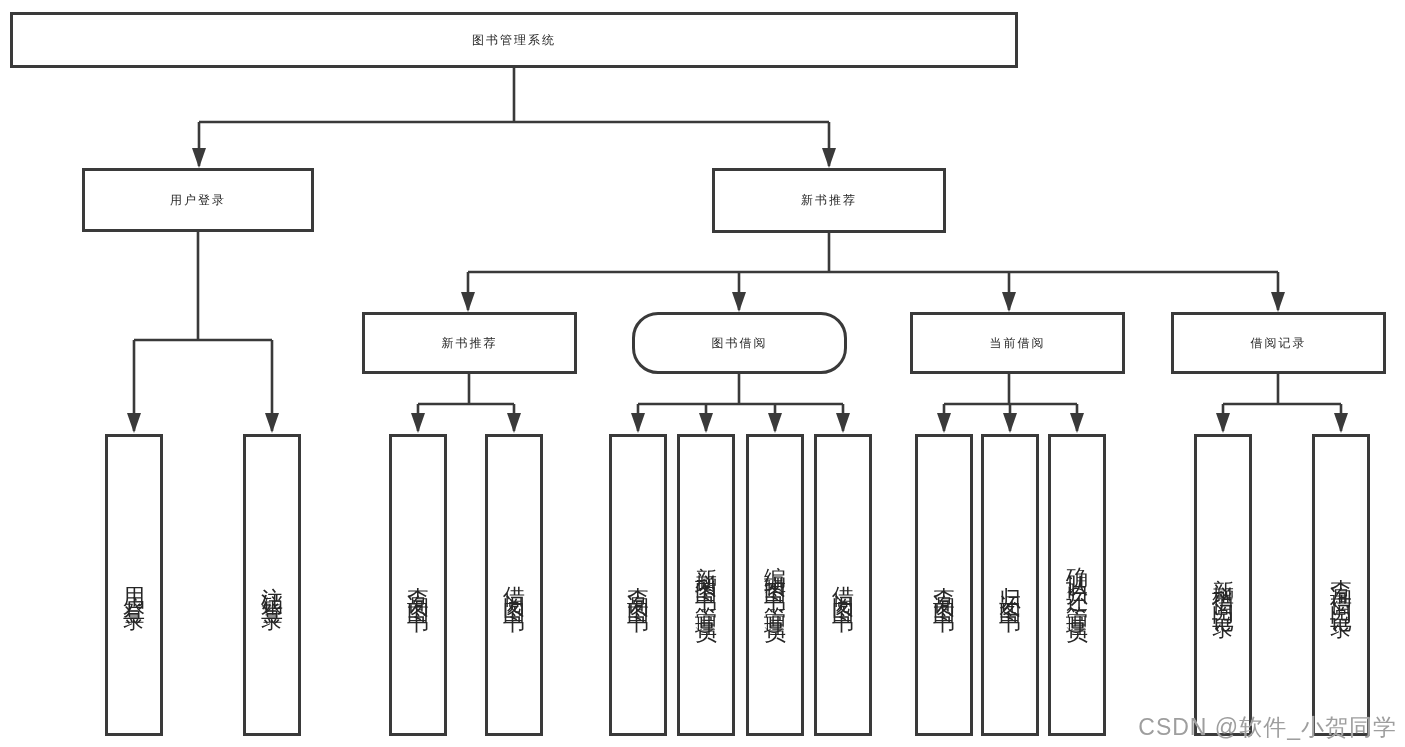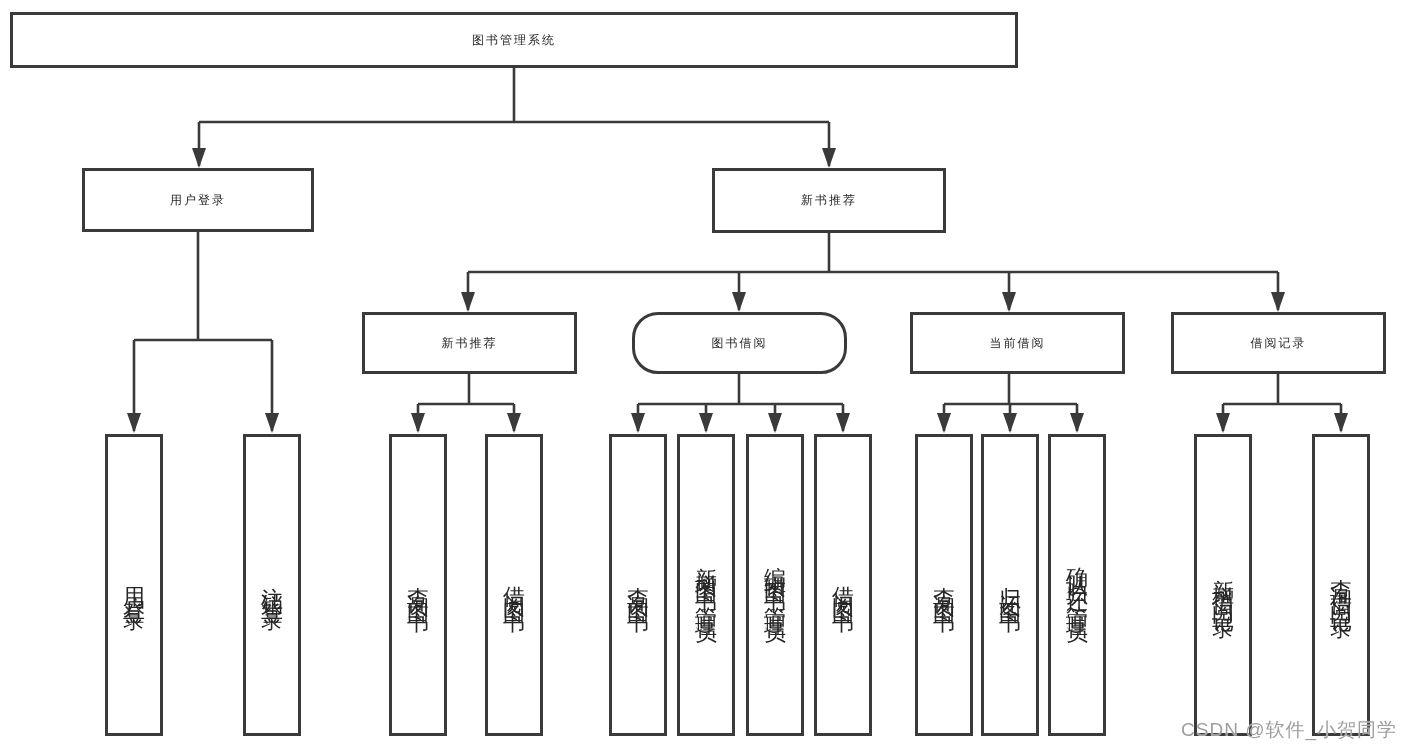--- a/index.html
+++ b/index.html
@@ -35,21 +35,21 @@
     writing-mode: vertical-rl;
     font-size: 22px;
     letter-spacing: 8px;
     line-height: 1;
     white-space: normal;
   }
   .watermark {
     position: absolute;
     right: 8px;
     bottom: 4px;
-    font-size: 19px;
+    font-size: 23px;
     color: #9e9e9e;
     letter-spacing: 1px;
     z-index: 5;
     text-shadow: 0 0 1px #ffffff;
   }
 </style>
 </head>
 <body>
 
 <div class="stage">

